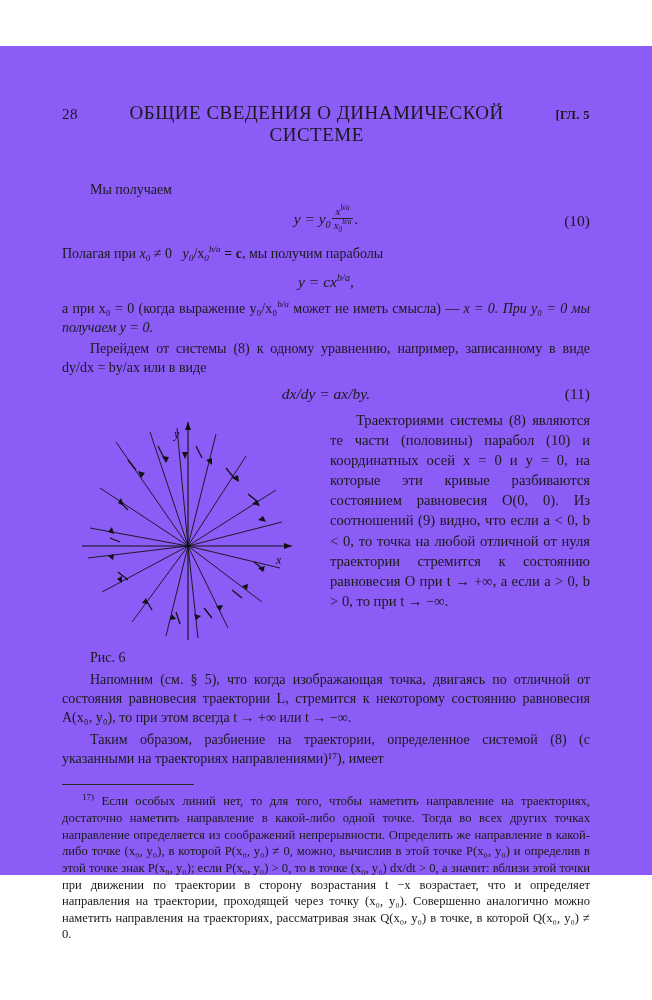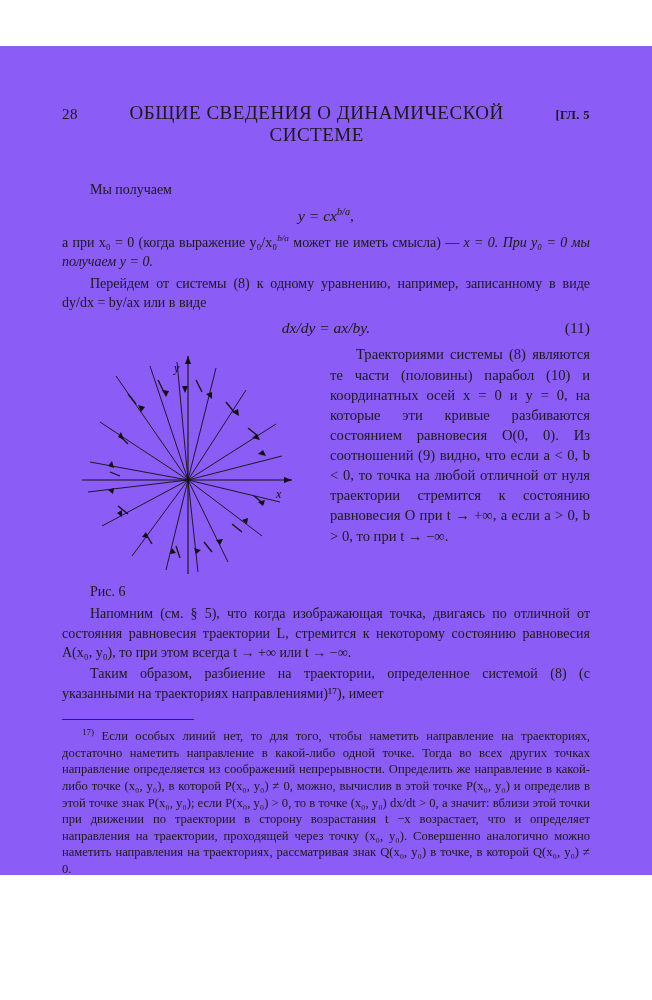--- a/index.html
+++ b/index.html
@@ -150,21 +150,35 @@
   <div class="content">
 
     <div class="runhead">
       <span class="folio">28</span>
       <span class="title">ОБЩИЕ СВЕДЕНИЯ О ДИНАМИЧЕСКОЙ СИСТЕМЕ</span>
       <span class="chap">[ГЛ. 5</span>
     </div>
 
     <p class="body">Мы получаем</p>
 
-
+    <div class="eqline">
+      <span class="eqbody">
+        <span>y = y</span><sub class="sm">0</sub><span class="frac">
+            <span class="num"><span class="it">x</span><sup class="sm">b/a</sup></span>
+            <span class="den"><span class="it">x</span><sub class="sm">0</sub><sup class="sm">b/a</sup></span>
+          </span><span>.</span>
+      </span>
+      <span class="eqnum">(10)</span>
+    </div>
+
+    <p class="body noindent" style="text-indent:0;">
+      <span>Полагая при</span>
+      <span class="it">x</span><sub class="sm">0</sub><span> ≠ 0</span>&nbsp;&nbsp;
+      <span class="it">y</span><sub class="sm">0</sub><span>/x</span><sub class="sm">0</sub><sup class="sm">b/a</sup><span class="bf"> = c</span><span>, мы получим параболы</span>
+    </p>
 
     <div class="eqline">
       <span class="eqbody">
         <span>y = cx</span><sup class="sm">b/a</sup><span>,</span>
       </span>
     </div>
 
     <p class="body noindent" style="text-indent:0;">
       <span>а при x₀ = 0 (когда выражение y₀/x₀</span><sup class="sm">b/a</sup><span> может не иметь смысла) —</span>
       <span class="it">x = 0. При y₀ = 0 мы получаем y = 0.</span>

